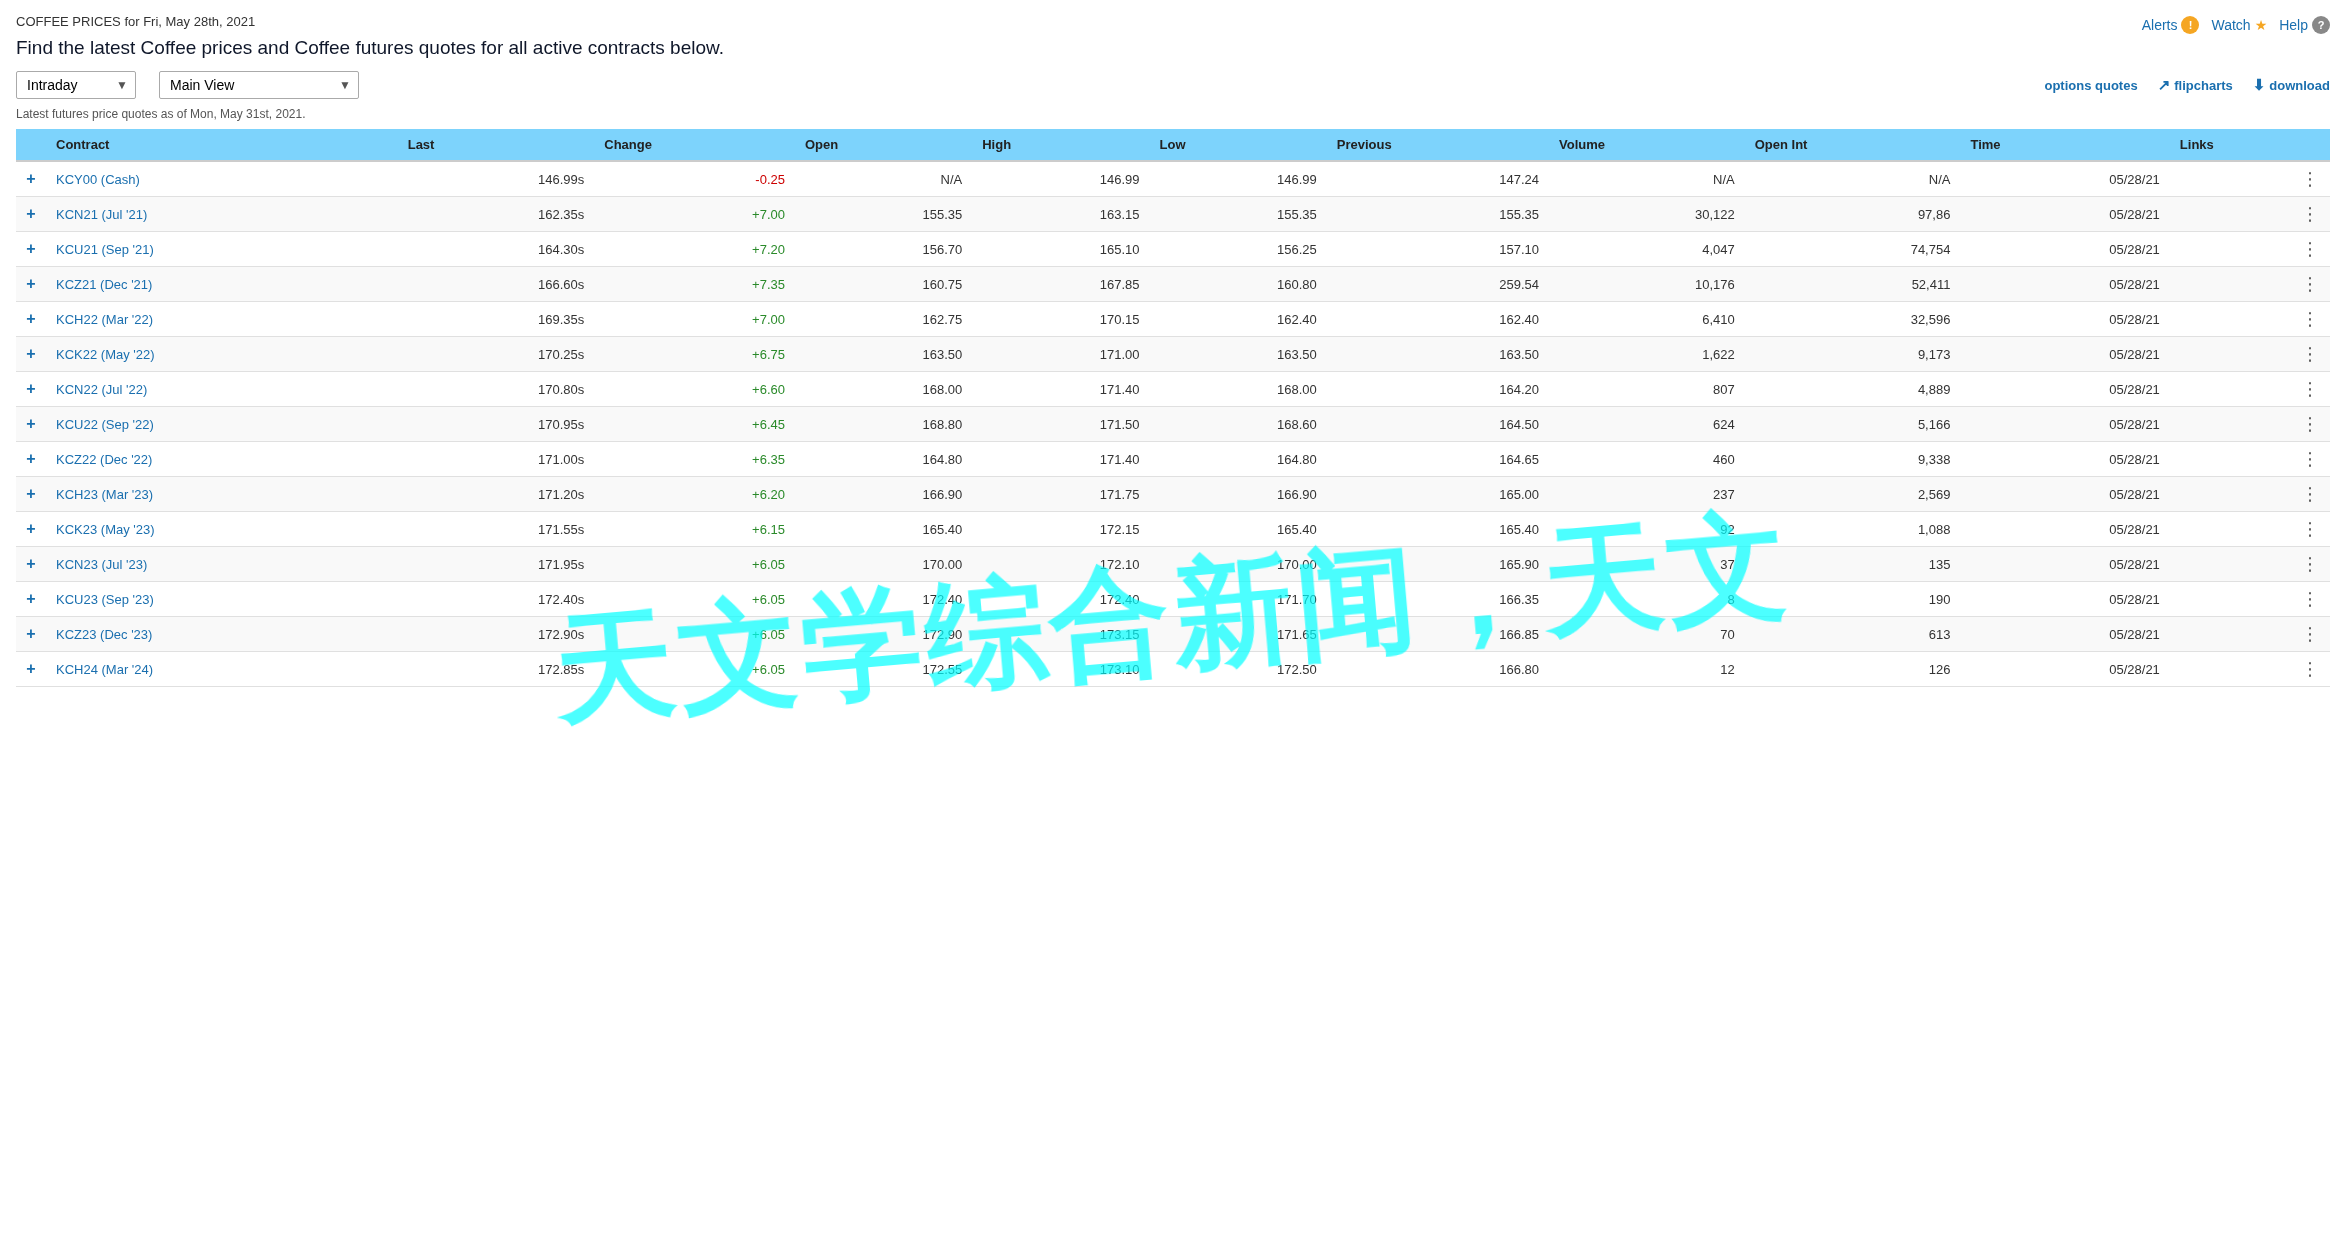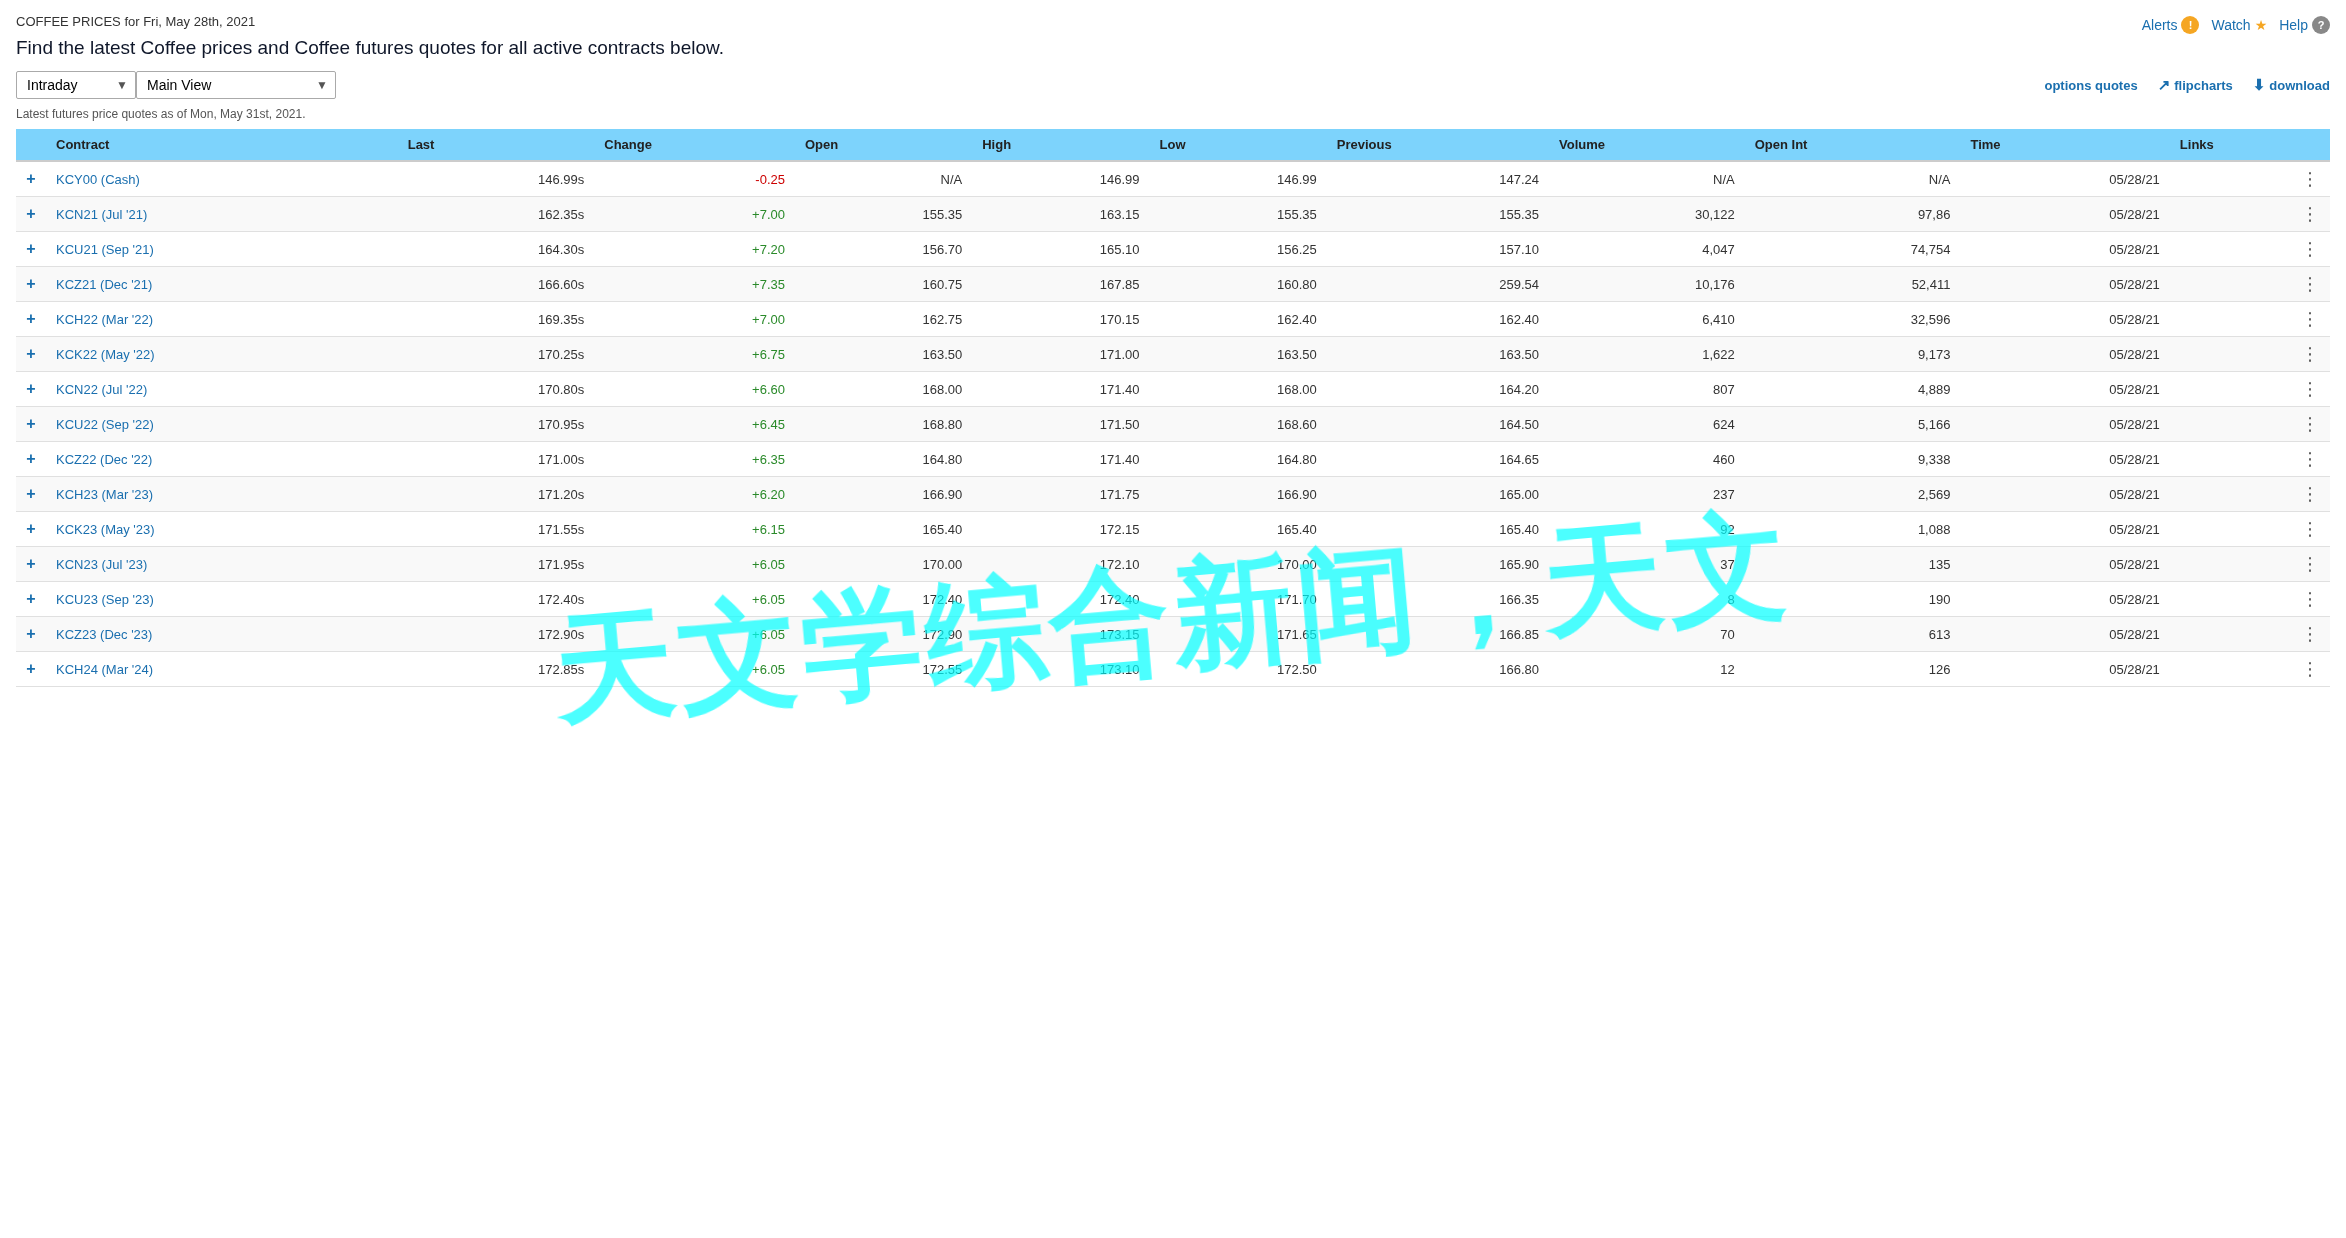--- a/index.html
+++ b/index.html
@@ -17,21 +17,21 @@
     .top-right-nav { position: absolute; top: 16px; right: 16px; display: flex; align-items: center; gap: 12px; }
     .nav-item { display: flex; align-items: center; gap: 4px; color: #1a6faf; font-size: 14px; cursor: pointer; }
     .nav-item .icon-circle { width: 18px; height: 18px; border-radius: 50%; display: flex; align-items: center; justify-content: center; font-size: 11px; font-weight: bold; color: #fff; }
     .icon-alert { background: #f5a623; }
     .icon-help { background: #888; }
     .star-icon { color: #f5a623; }
     
     .description { font-size: 19px; color: #0f172a; margin: 8px 0 12px 0; }
     
     .controls-row { display: flex; align-items: center; justify-content: space-between; margin-bottom: 8px; }
-    .controls-left { display: flex; gap: 0; }
+    .controls-left { display: flex; gap: 23px; }
     .select-wrapper { position: relative; display: inline-block; }
     .select-wrapper select { appearance: none; border: 1px solid #aaa; padding: 5px 28px 5px 10px; font-size: 14px; background: #fff; cursor: pointer; border-radius: 2px; min-width: 120px; }
     .select-arrow { position: absolute; right: 8px; top: 50%; transform: translateY(-50%); pointer-events: none; font-size: 12px; color: #555; }
     .select-wide select { min-width: 200px; }
     
     .controls-right { display: flex; align-items: center; gap: 20px; }
     .ctrl-link { color: #1a6faf; font-size: 13px; font-weight: bold; cursor: pointer; text-decoration: none; display: flex; align-items: center; gap: 4px; }
     
     .update-note { font-size: 12px; color: #555; margin-bottom: 8px; }
     

